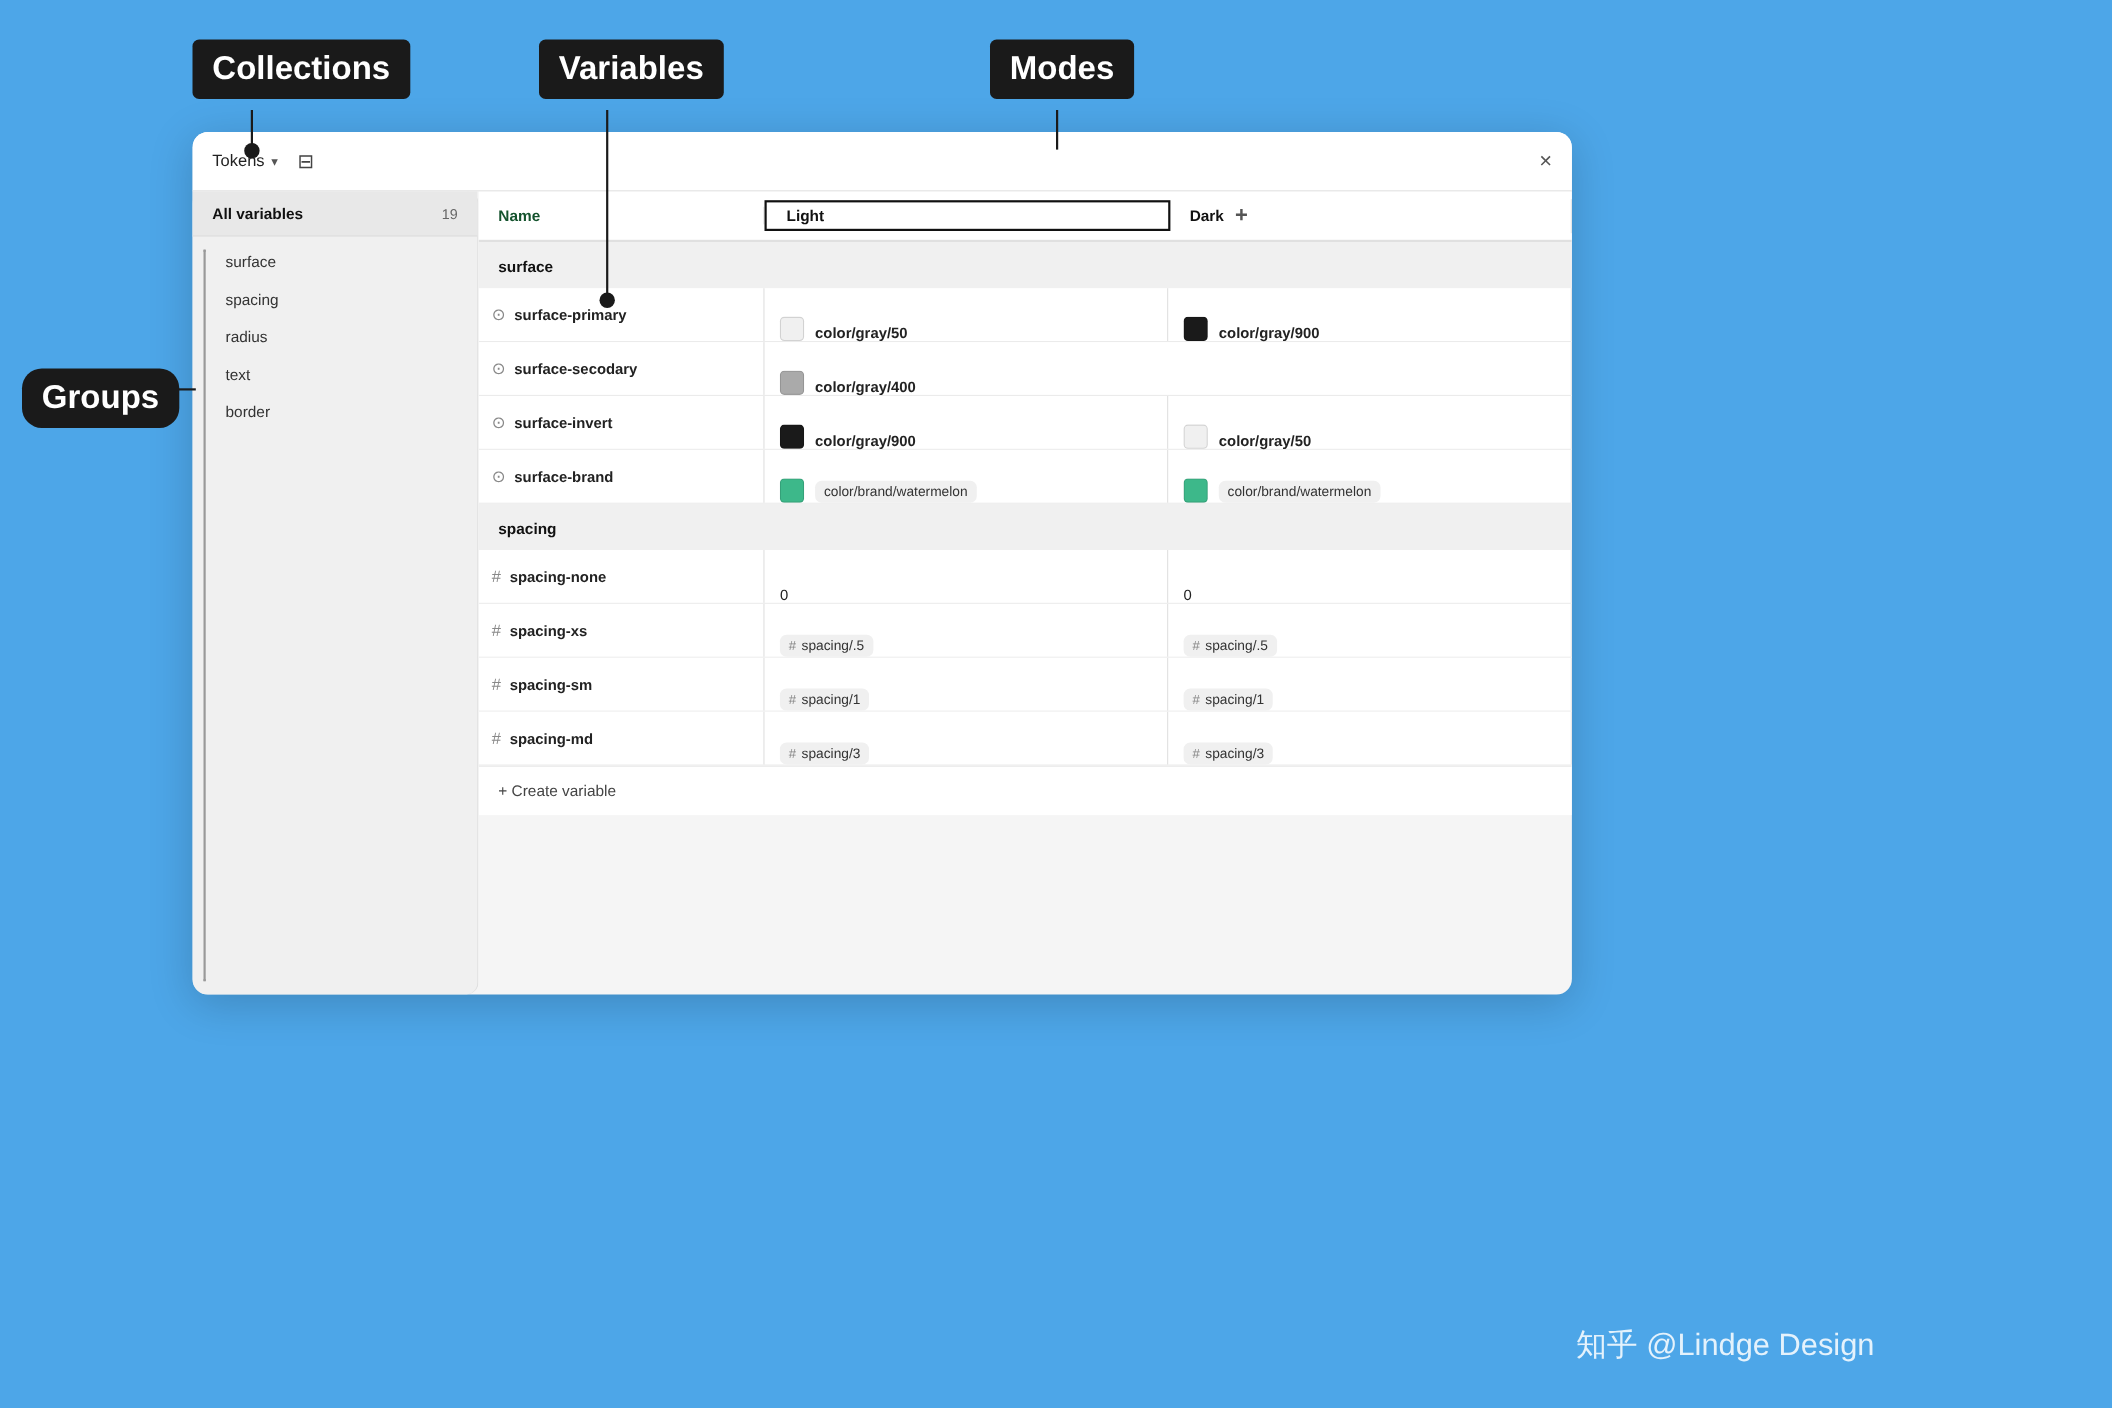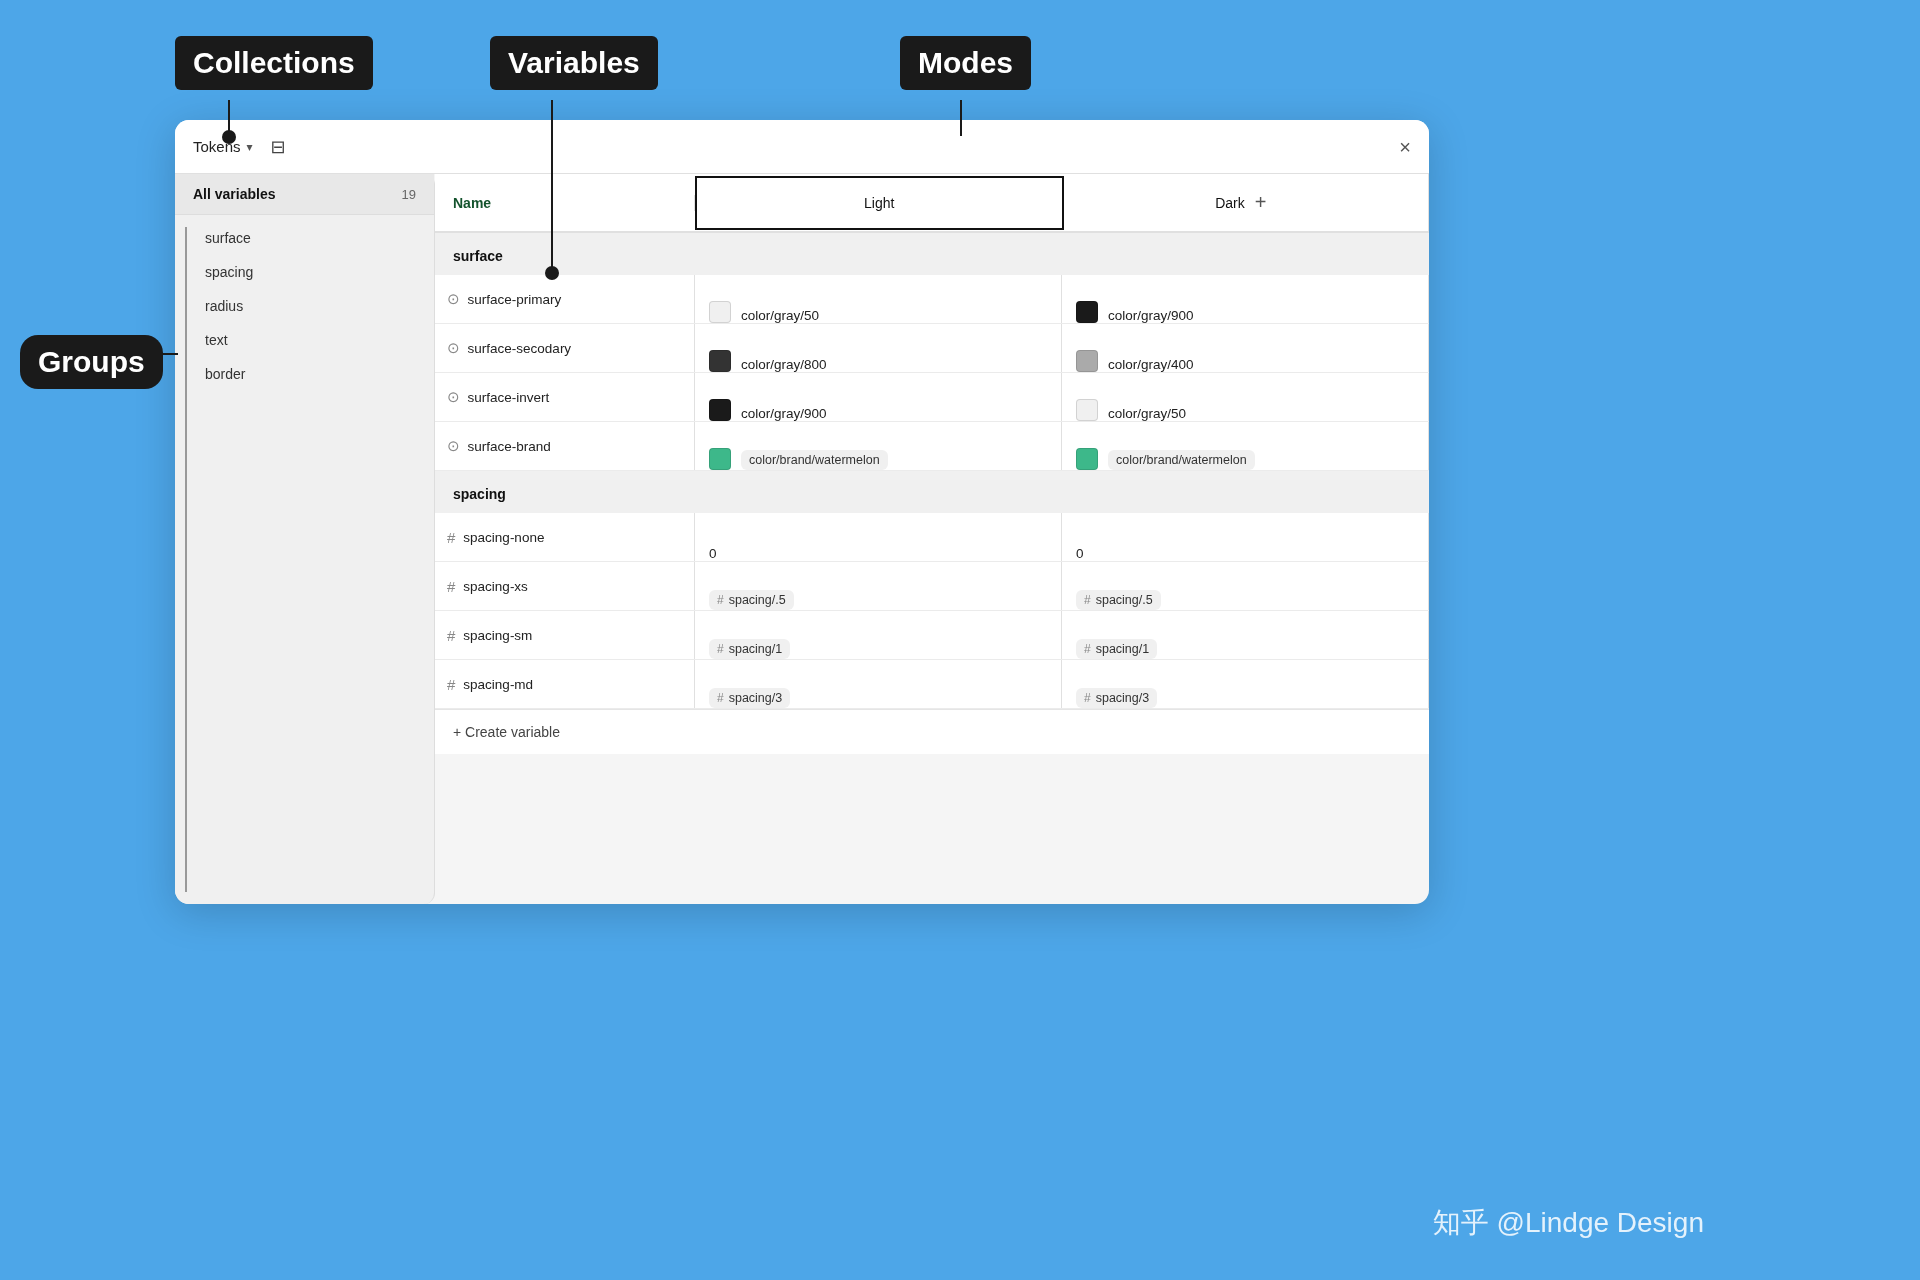--- a/index.html
+++ b/index.html
@@ -162,28 +162,28 @@
       width: 260px;
       min-width: 260px;
       padding: 0 18px;
       font-size: 14px;
       font-weight: 600;
       color: #14532d;
       border-right: 1px solid #e0e0e0;
     }
     .col-mode {
       flex: 1;
-      padding: 17px 18px;
+      padding: 4px 18px;
       font-size: 14px;
-      font-weight: 400;
+      font-weight: 700;
       color: #111;
       border-right: 1px solid #e0e0e0;
       display: flex;
       align-items: center;
-      justify-content: center;
+      justify-content: flex-start;
     }
     .col-mode.light-col {
       border: 2px solid #111;
       background: #fff;
     }
     .col-mode-add {
       font-size: 20px;
       color: #555;
       cursor: pointer;
       padding: 0 10px;
@@ -234,20 +234,21 @@
       min-height: 48px;
     }
     .var-type-icon {
       color: #888;
       font-size: 15px;
       flex-shrink: 0;
     }
     .var-name-text {
       font-size: 13.5px;
       color: #222;
+      font-weight: bold;
     }
     .var-value-cell {
       flex: 1;
       padding: 0 14px;
       display: flex;
       align-items: flex-end;
       gap: 10px;
       border-right: 1px solid #e0e0e0;
       min-height: 48px;
     }
@@ -381,24 +382,20 @@
             <span class="var-name-text">color/gray/900</span>
           </div>
         </div>
 
         <div class="var-row">
           <div class="var-name-cell">
             <span class="var-type-icon">⊙</span>
             <span class="var-name-text">surface-secodary</span>
           </div>
           <div class="var-value-cell">
-            <div class="color-swatch" style="background:#333;"></div>
-            <span class="var-name-text">color/gray/800</span>
-          </div>
-          <div class="var-value-cell">
             <div class="color-swatch" style="background:#aaa;"></div>
             <span class="var-name-text">color/gray/400</span>
           </div>
         </div>
 
         <div class="var-row">
           <div class="var-name-cell">
             <span class="var-type-icon">⊙</span>
             <span class="var-name-text">surface-invert</span>
           </div>

